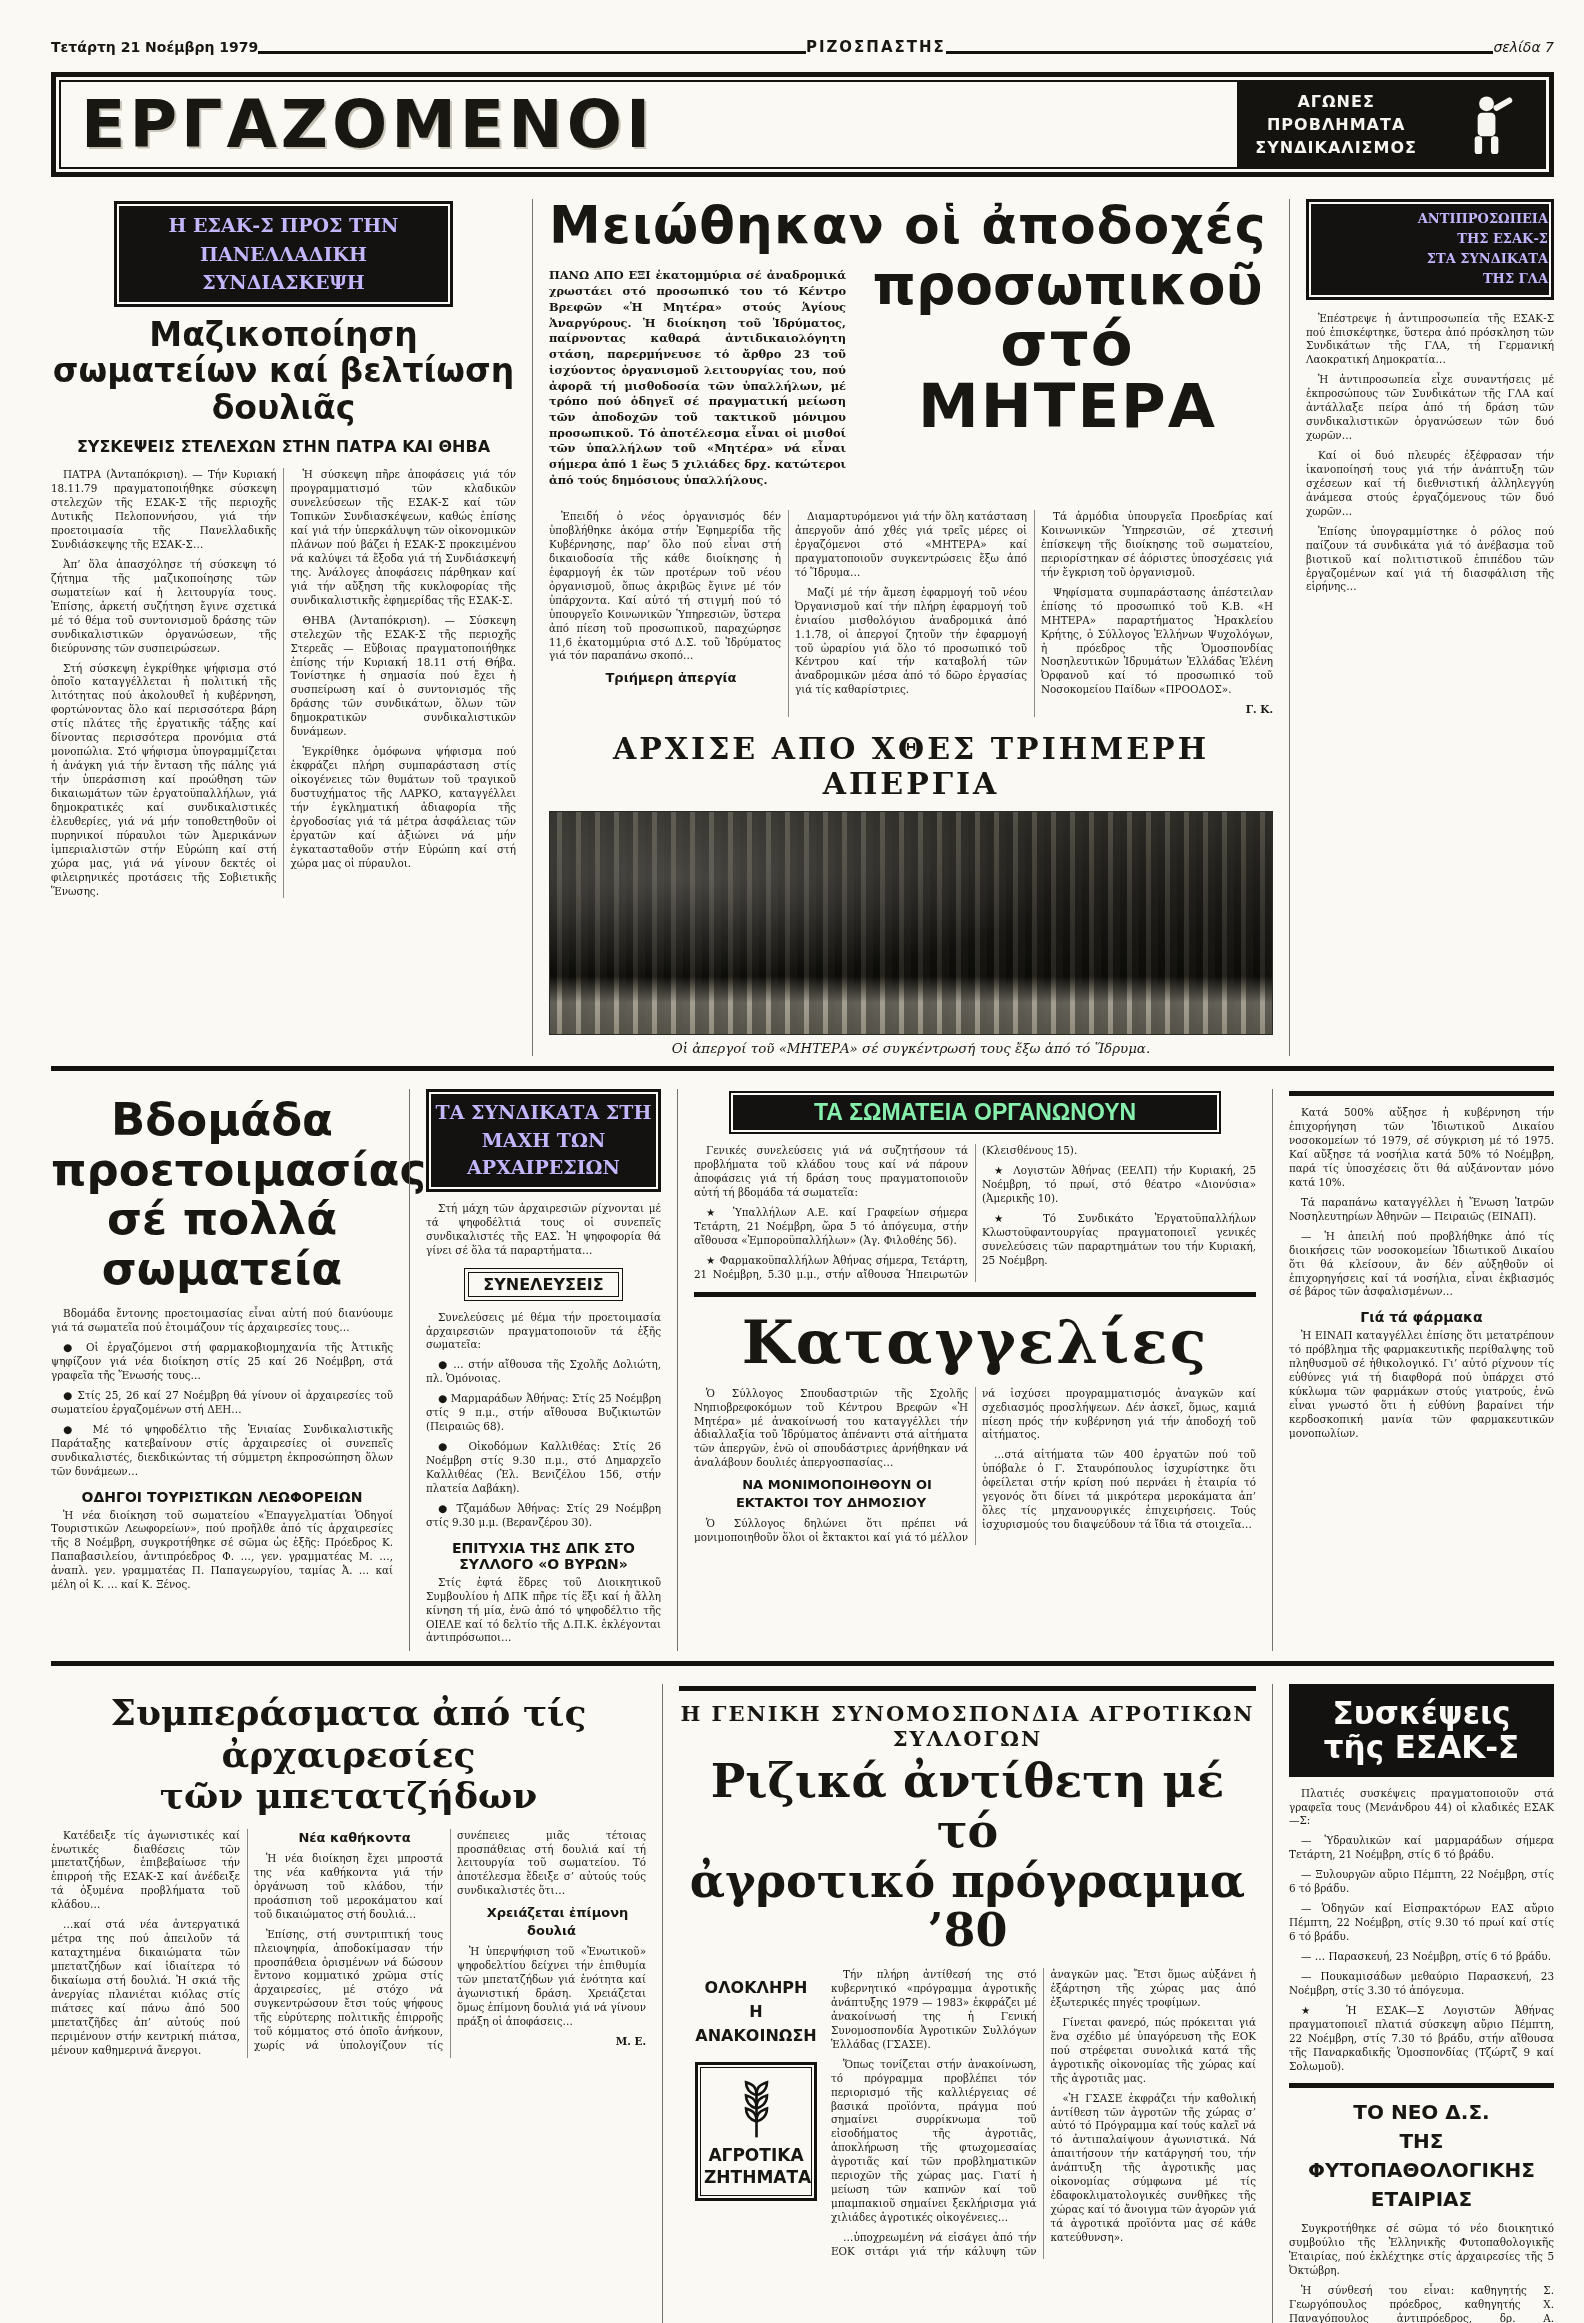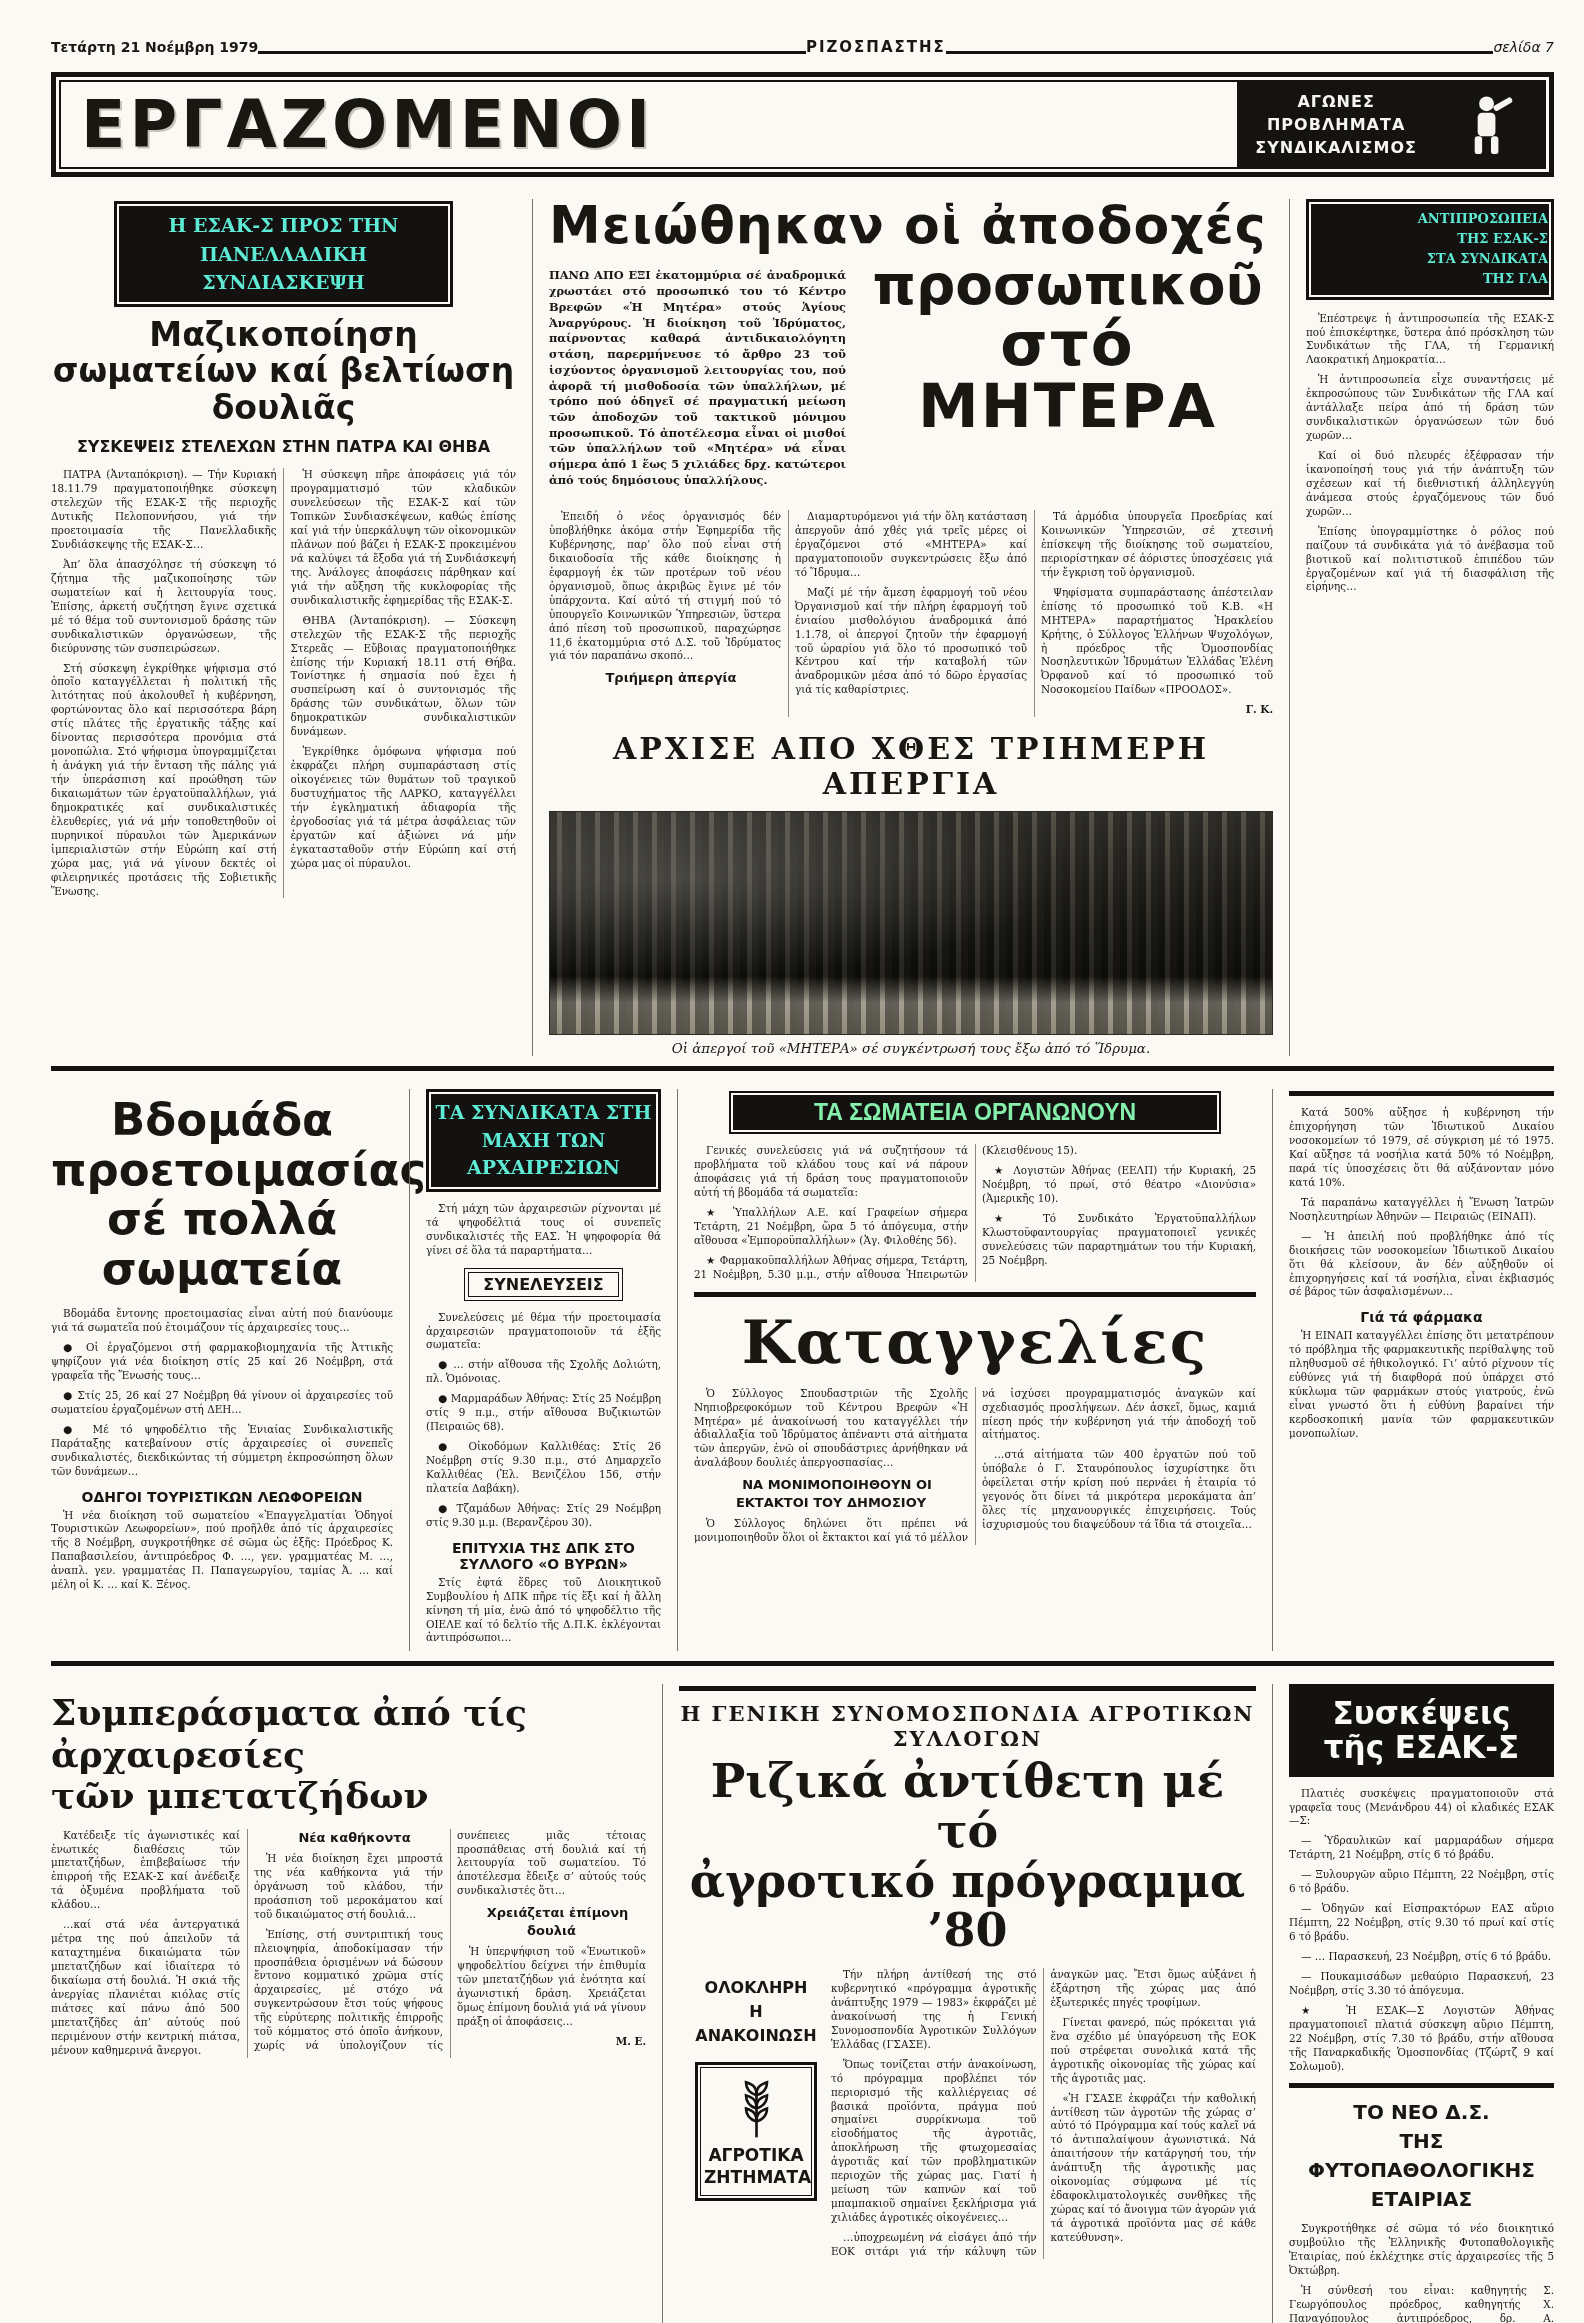--- a/index.html
+++ b/index.html
@@ -22,21 +22,21 @@
     font-family:"DejaVu Sans",sans-serif; font-weight:bold; font-size:65px; letter-spacing:4px;
     text-shadow:2px 2px 0 #c9c5ba; }
   .b-topics { background:#151310; color:#f6f5ef; display:flex; flex-direction:column; justify-content:center;
     padding:6px 18px; font-family:"DejaVu Sans",sans-serif; font-weight:bold; font-size:16px;
     letter-spacing:1px; line-height:1.45; text-align:center; }
   .b-worker { background:#151310; width:109px; display:flex; align-items:center; justify-content:center; }
   .b-right { width:277px; margin:5px; border:1px solid #151310; box-shadow:inset 0 0 0 4px #faf9f4, inset 0 0 0 6px #151310;
     display:flex; flex-direction:column; justify-content:center; padding:4px 16px;
     font-family:"DejaVu Sans",sans-serif; font-weight:bold; font-style:italic; font-size:23px; line-height:1.2; }
   
-  .kbox { background:#131211; color:#5eead4; text-align:center; padding:10px 6px;
+  .kbox { background:#131211; color:#c4b5fd; text-align:center; padding:10px 6px;
     box-shadow:inset 0 0 0 3px #131211, inset 0 0 0 5px #fbfaf6; }
   .kbox span { display:block; font-weight:bold; font-family:"DejaVu Serif",serif; }
   .body { font-size:10.4px; line-height:1.34; text-align:justify; }
   .body p { margin:0 0 6px; text-indent:12px; }
   .cols2 { column-count:2; column-gap:14px; column-rule:1px solid #8d8a80; }
   .cols3 { column-count:3; column-gap:14px; column-rule:1px solid #8d8a80; }
   .subhead-sm { font-family:"DejaVu Sans",sans-serif; font-weight:bold; font-size:13px; text-align:center; margin:8px 0 4px; }
   .thickrule { border:0; border-top:5px solid #151310; margin:10px 0; }
   .vsep { border-left:1px solid #76736a; padding-left:16px; }
   
@@ -67,21 +67,21 @@
     box-shadow:inset 0 0 0 3px #faf9f4, inset 0 0 0 4px #151310; padding:6px 4px;
     font-family:"DejaVu Sans",sans-serif; font-weight:bold; font-size:16px; text-align:center; }
   .som-banner { background:#131211; color:#86efac; width:86%; margin:2px auto 10px; text-align:center;
     font-family:Liberation Sans, sans-serif; font-weight:bold; font-size:23px; padding:8px 4px;
     box-shadow:inset 0 0 0 2px #131211, inset 0 0 0 4px #fbfaf6; }
   .kat-head { font-family:"DejaVu Serif",serif; font-weight:bold; font-size:60px; text-align:center; letter-spacing:2px; margin:8px 0 10px; }
   .einap-head { font-family:"DejaVu Serif",serif; font-weight:bold; font-size:19px; line-height:1.5; text-align:center; margin:6px 0 10px; }
   .mini-sub { font-family:"DejaVu Sans",sans-serif; font-weight:bold; font-size:14px; text-align:center; margin:10px 0 4px; }
   
   .row4 { display:grid; grid-template-columns:1fr 594px 282px; gap:0 16px; margin-top:18px; }
-  .bet-head { font-family:"DejaVu Serif",serif; font-weight:bold; font-size:36px; line-height:1.15; text-align:left; margin:8px 0 12px; }
+  .bet-head { font-family:"DejaVu Serif",serif; font-weight:bold; font-size:36px; line-height:1.15; text-align:center; margin:8px 0 12px; }
   .agr-kicker { font-family:"DejaVu Serif",serif; font-weight:bold; font-size:21px; letter-spacing:2px; text-align:center; margin:6px 0; }
   .agr-head { font-family:"DejaVu Serif",serif; font-weight:bold; font-size:46px; line-height:1.08; text-align:center; margin:2px 0 12px; }
   .agr-flex { display:flex; gap:14px; }
   .agr-left { width:122px; text-align:center;padding-left:16px; }
   .announce { font-family:"DejaVu Sans",sans-serif; font-weight:bold; font-size:16px; line-height:1.5; margin:8px 0 14px; }
   .agr-logo { border:3px solid #151310; box-shadow:inset 0 0 0 2px #faf9f4, inset 0 0 0 3px #151310;
     padding:12px 6px 10px; }
   .agr-logo .t { font-family:"DejaVu Sans",sans-serif; font-weight:bold; font-size:17px; line-height:1.3; display:block; }
   .sysk-box { background:#131211; color:#fbfaf6; text-align:center; padding:12px 6px; margin-bottom:10px;
     font-family:"DejaVu Sans",sans-serif; font-weight:bold; font-size:31px; line-height:1.1;

